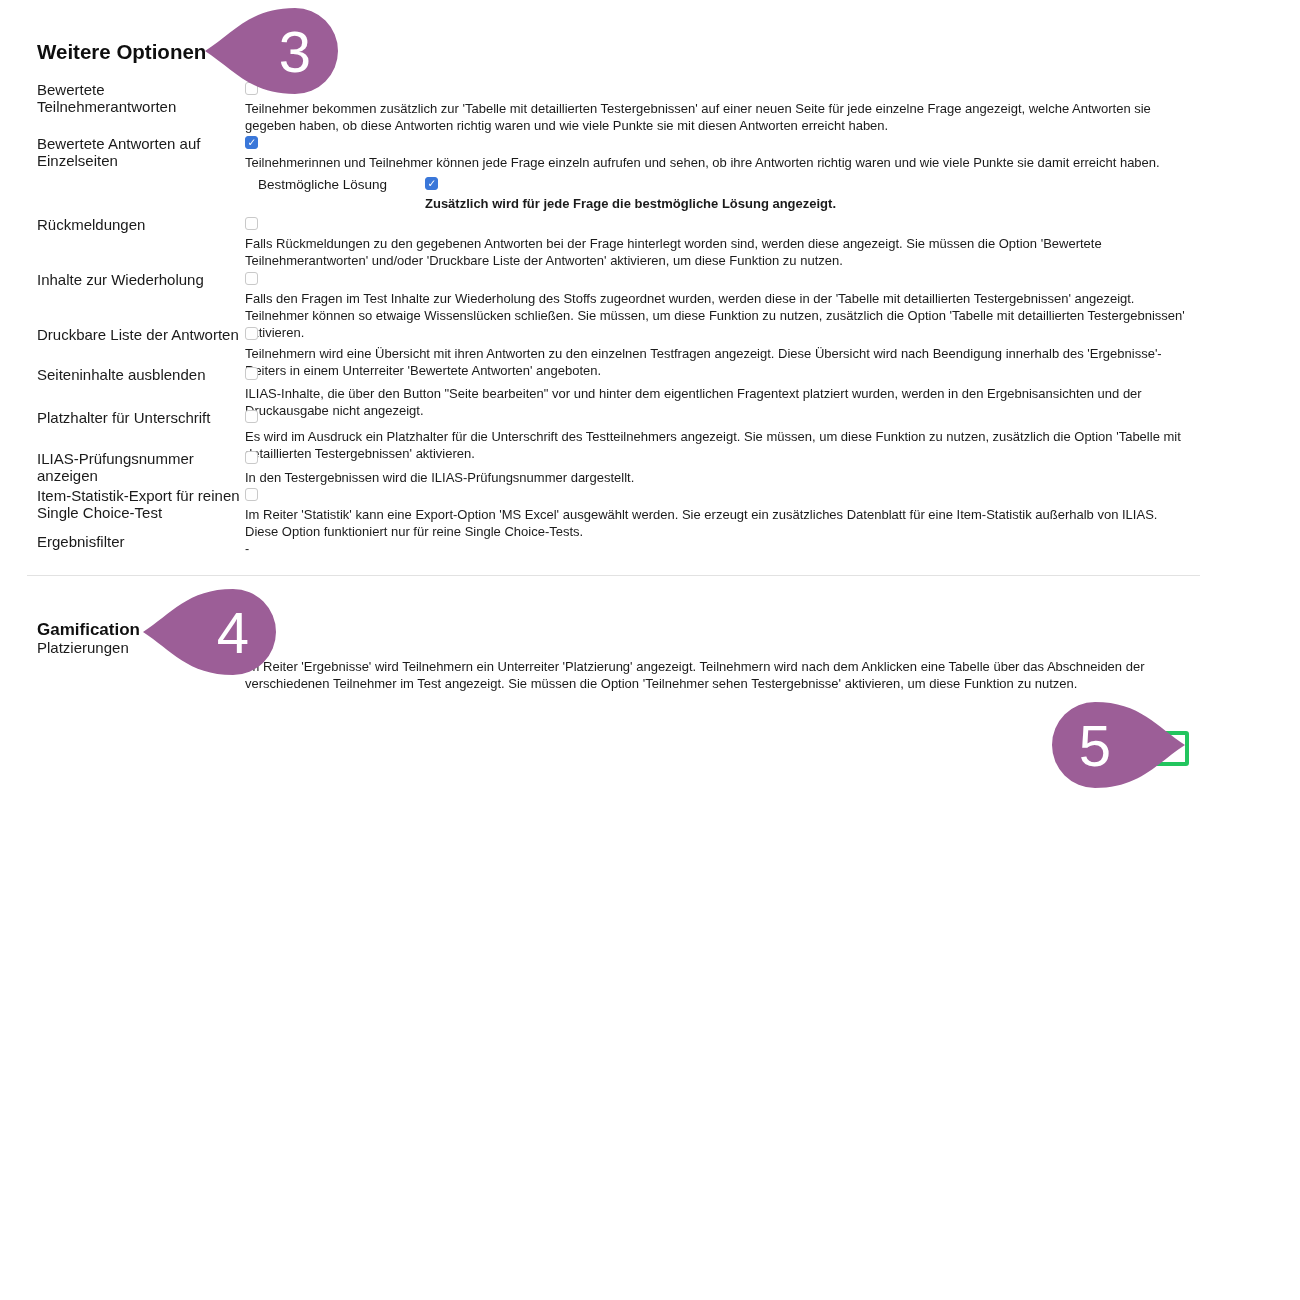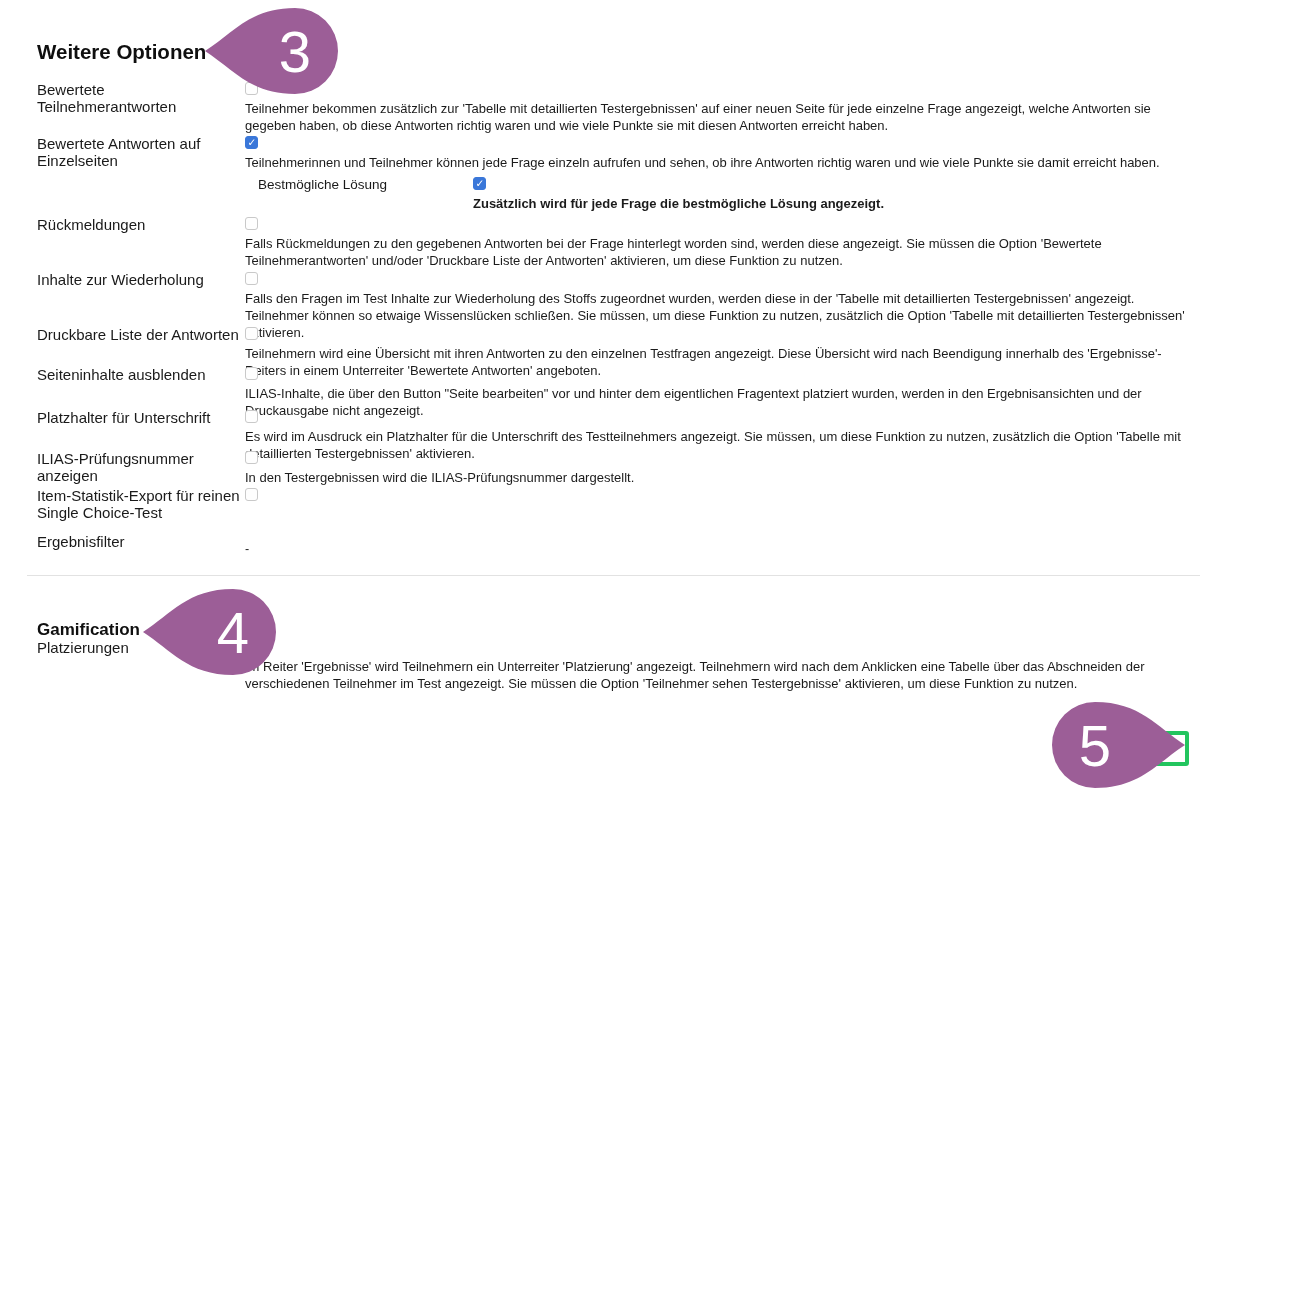--- a/index.html
+++ b/index.html
@@ -14,21 +14,21 @@
   .flabel{flex:0 0 208px;font-size:15px;line-height:17px;color:#1a1a1a;padding-top:1px;}
   .fcontent{flex:1;min-width:0;}
   .desc{font-size:13px;line-height:17px;color:#1b1b1b;margin-top:2px;}
   .value{font-size:12.5px;line-height:17px;color:#1b1b1b;padding-top:9px;}
 
   .checkbox{display:inline-block;width:13px;height:13px;border:1px solid #c9c9c9;border-radius:3px;
     background:#fefefe;box-sizing:border-box;position:relative;vertical-align:top;margin-top:2px;cursor:pointer;}
   .checkbox.checked{background:#3a77d9;border-color:#3a77d9;}
   .checkbox.checked::after{content:"\2713";position:absolute;left:1.5px;top:-1.5px;color:#fff;font-size:10.5px;font-weight:bold;}
 
-  .subrow{display:flex;margin-left:13px;margin-top:4px;align-items:flex-start;gap:48px;}
+  .subrow{display:flex;margin-left:13px;margin-top:4px;align-items:flex-start;}
   .sublabel{flex:0 0 167px;font-size:13.5px;line-height:17px;color:#1a1a1a;padding-top:1px;}
   .subcontent{flex:1;min-width:0;font-weight:bold;}
 
   .divider{position:absolute;left:27px;right:32px;top:575px;height:1px;background:#e2e2e2;}
 
   .actions{position:absolute;top:731px;right:43px;}
   .save-btn{font-family:"Liberation Sans","DejaVu Sans",sans-serif;font-size:13.5px;color:#111;
     background:#fff;border:4px solid #22c55e;border-radius:3px;padding:6px 13px;cursor:pointer;}
 
   .pin{position:absolute;pointer-events:none;}
@@ -112,20 +112,21 @@
     <div class="fcontent">
       <span class="checkbox"></span>
       <div class="desc">In den Testergebnissen wird die ILIAS-Prüfungsnummer dargestellt.</div>
     </div>
   </div>
 
   <div class="row" style="top:486px">
     <div class="flabel">Item-Statistik-Export für reinen Single Choice-Test</div>
     <div class="fcontent">
       <span class="checkbox"></span>
+      <div class="desc">Im Reiter 'Statistik' kann eine Export-Option 'MS Excel' ausgewählt werden. Sie erzeugt ein zusätzliches Datenblatt für eine Item-Statistik außerhalb von ILIAS. Diese Option funktioniert nur für reine Single Choice-Tests.</div>
     </div>
   </div>
 
   <div class="row" style="top:532px">
     <div class="flabel">Ergebnisfilter</div>
     <div class="fcontent">
       <div class="value">-</div>
     </div>
   </div>
 

